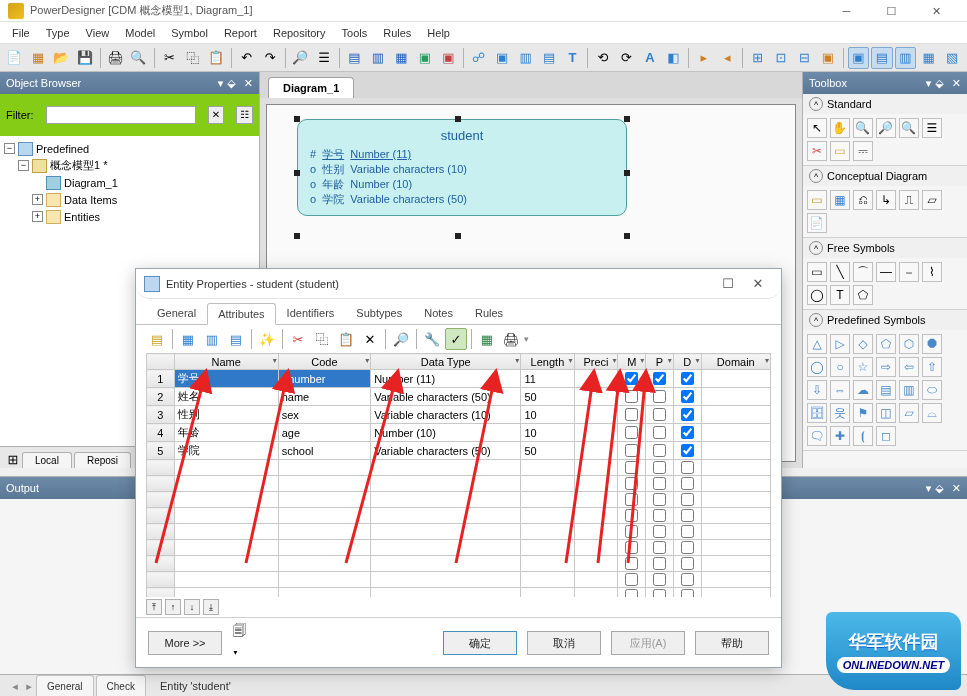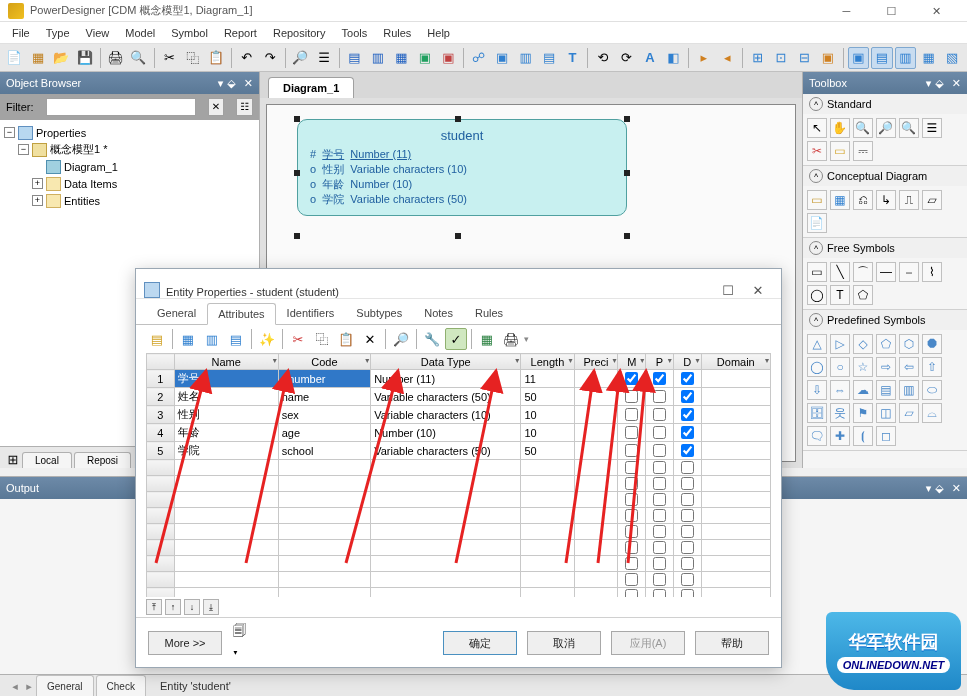--- a/index.html
+++ b/index.html
@@ -27,21 +27,21 @@
 .panel-left { width:260px; background:#f5f5f5; border-right:1px solid #b0b0b0; display:flex; flex-direction:column; }
 .panel-center { flex:1; background:#e0e0e0; position:relative; }
 .panel-right { width:165px; background:#f5f5f5; border-left:1px solid #b0b0b0; }
 
 
 .panel-hdr { height:22px; background:linear-gradient(#6d8aa8,#5a7896); color:#fff; display:flex; align-items:center; padding:0 6px; font-weight:normal; }
 .panel-hdr .title { flex:1; }
 .panel-hdr .close { color:#fff; cursor:pointer; margin-left:4px; }
 
 
-.filter-row { display:flex; align-items:center; padding:4px 6px; gap:12px; background:#a3a3a3; }
+.filter-row { display:flex; align-items:center; padding:12px 6px; gap:12px; background:#84cc16; }
 .filter-row input { flex:1; height:18px; border:1px solid #a0a0a0; padding:0 3px; }
 .filter-row .fbtn { width:18px; height:18px; border:1px solid #a0a0a0; background:#eee; text-align:center; line-height:16px; font-size:10px; }
 .tree { flex:1; background:#fff; padding:4px; overflow:auto; }
 .tree-node { display:flex; align-items:center; height:17px; }
 .tree-tog { width:11px; height:11px; border:1px solid #888; text-align:center; line-height:9px; font-size:9px; margin-right:3px; background:#fff; }
 .tree-icon { width:15px; height:14px; margin-right:3px; display:inline-block; }
 .ws-icon { background:#b8d8f0; border:1px solid #6090c0; }
 .model-icon { background:#f0e0a0; border:1px solid #c0a040; }
 .diag-icon { background:#a0d0e0; border:1px solid #5090b0; }
 .fold-icon { background:#f8e8b0; border:1px solid #d0b060; }
@@ -68,21 +68,21 @@
 
 .output-panel { position:absolute; left:0; right:0; bottom:22px; height:198px; background:#f5f5f5; border-top:1px solid #b0b0b0; }
 
 
 .statusbar { position:absolute; left:0; right:0; bottom:0; height:22px; background:#e8e8e8; border-top:1px solid #b0b0b0; padding:0 8px; line-height:22px; color:#333; display:flex; }
 .statusbar .stabs { display:flex; }
 .statusbar .stab { padding:0 10px; border:1px solid #c0c0c0; border-bottom:none; background:#f5f5f5; border-radius:3px 3px 0 0; font-size:10px; margin-right:2px; }
 
 
 .dialog { position:absolute; left:135px; top:268px; width:647px; height:400px; background:#fff; border:1px solid #9aa7b3; box-shadow:0 4px 16px rgba(0,0,0,.25); display:flex; flex-direction:column; }
-.dlg-title { height:30px; display:flex; align-items:flex-end; padding:0 8px; background:#fff; border-bottom:1px solid #e5e5e5; }
+.dlg-title { height:30px; display:flex; align-items:center; padding:0 8px; background:#fff; border-bottom:1px solid #e5e5e5;border-radius:14px; }
 .dlg-title .icon { width:16px; height:16px; background:#bcd8f0; border:1px solid #6090c0; margin-right:6px; }
 .dlg-title .txt { flex:1; color:#333; }
 .dlg-title .wbtn { width:30px; text-align:center; color:#555; font-size:13px; }
 .dlg-tabs { height:26px; display:flex; align-items:flex-end; padding:0 10px; border-bottom:1px solid #c0c0c0; }
 .dlg-tab { padding:4px 10px; color:#444; border:1px solid transparent; }
 .dlg-tab.active { border:1px solid #c0c0c0; border-bottom:1px solid #fff; background:#fff; border-radius:3px 3px 0 0; margin-bottom:-1px; }
 .dlg-toolbar { height:28px; padding:4px 10px; display:flex; align-items:center; gap:2px; }
 .dlg-body { flex:1; padding:0 10px; position:relative; overflow:hidden; }
 .grid { width:100%; border-collapse:collapse; font-size:10.5px; }
 .grid th, .grid td { border:1px solid #c8c8c8; padding:1px 3px; height:16px; background:#fff; text-align:left; }
@@ -197,21 +197,21 @@
     <div class="filter-row">
       <span>Filter:</span>
       <input style="">
       <div class="fbtn">✕</div>
       <div class="fbtn">☷</div>
     </div>
     <div class="tree">
       <div class="tree-node">
           <span class="tree-tog">−</span>
           <span class="tree-icon ws-icon"></span>
-          <span>Properties</span>
+          <span>Predefined</span>
         </div>
       <div class="tree-node" style="padding-left:14px">
           <span class="tree-tog">−</span>
           <span class="tree-icon model-icon"></span>
           <span>概念模型1 *</span>
         </div>
       <div class="tree-node" style="padding-left:42px">
           <span class="tree-icon diag-icon"></span>
           <span>Diagram_1</span>
         </div>

